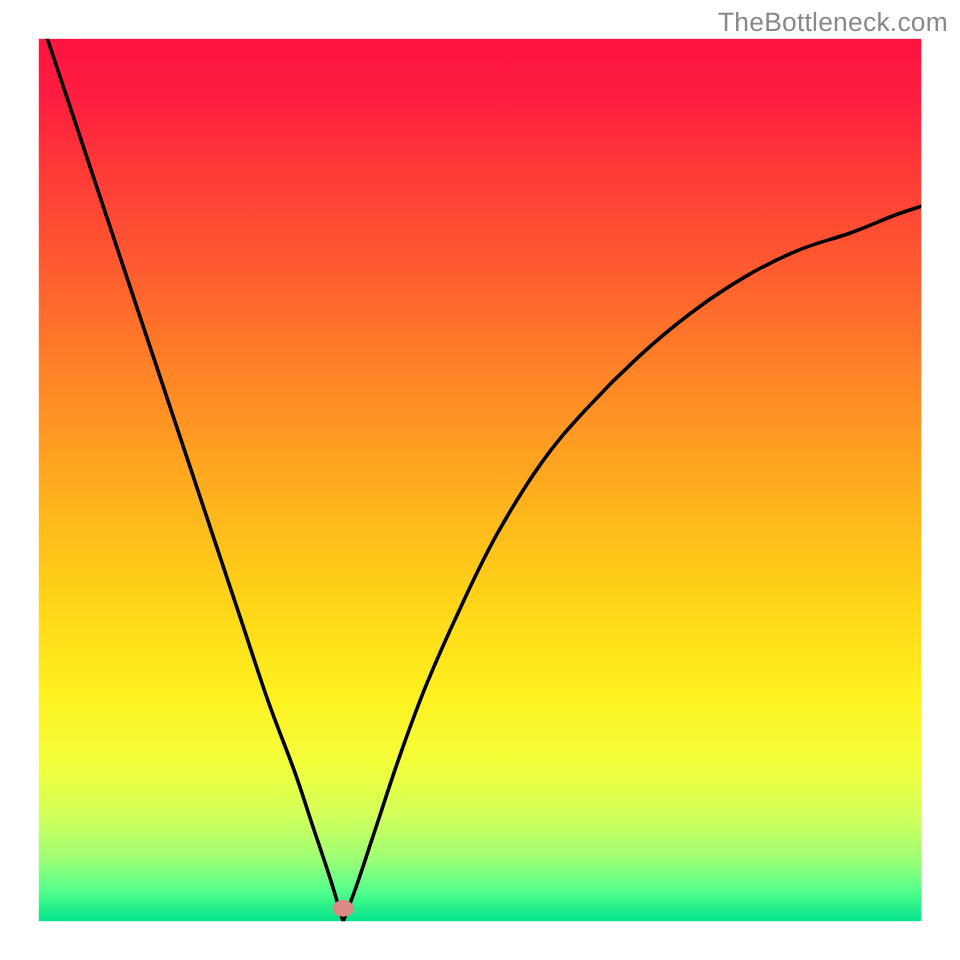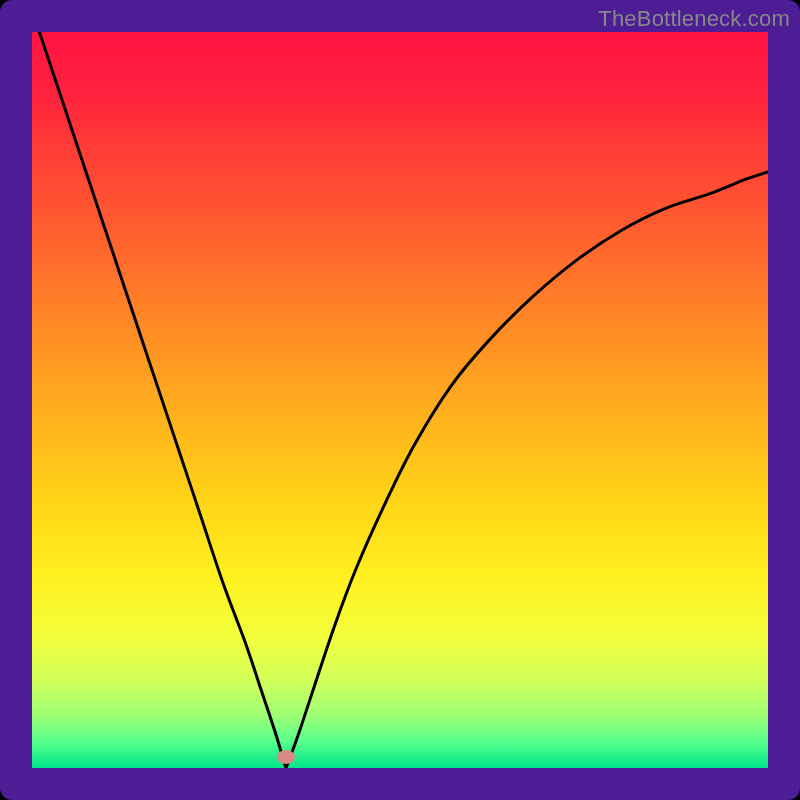--- a/index.html
+++ b/index.html
@@ -8,22 +8,21 @@
     width: 800px;
     height: 800px;
     background: #000;
     overflow: hidden;
     font-family: Arial, Helvetica, sans-serif;
   }
   .outer {
     position: relative;
     width: 800px;
     height: 800px;
-    background: #4c1d95;
-    border-radius: 12px;
+    background: #ffffff;
   }
   .plot {
     position: absolute;
     left: 32px;
     top: 32px;
     width: 736px;
     height: 736px;
     overflow: hidden;
   }
   .gradient {

